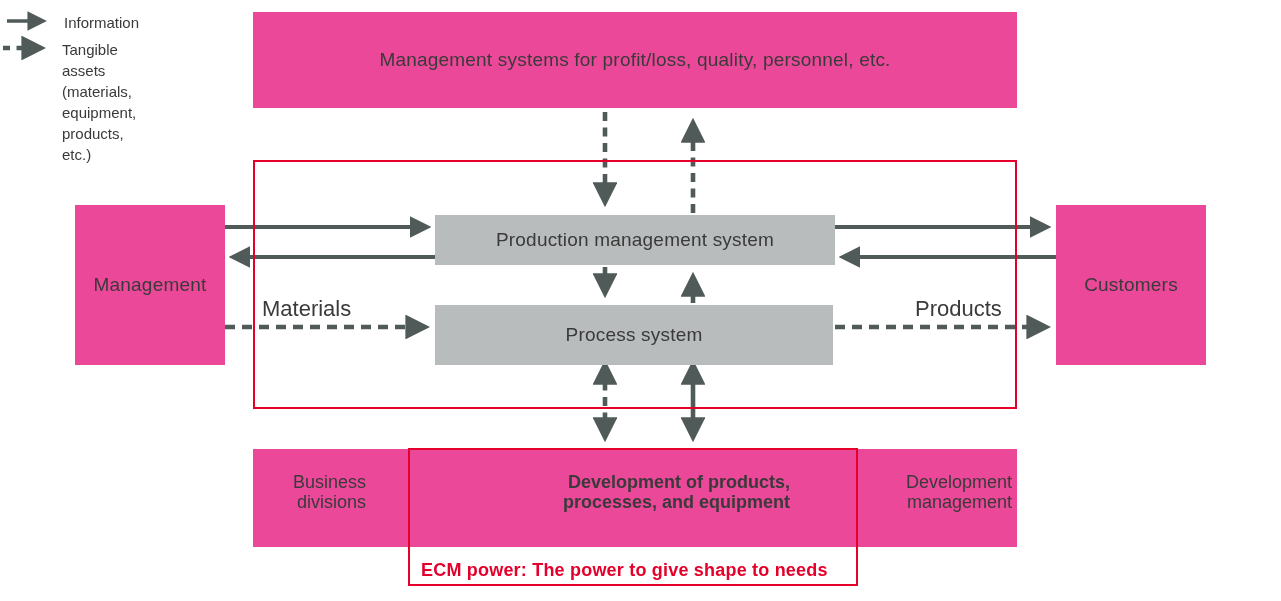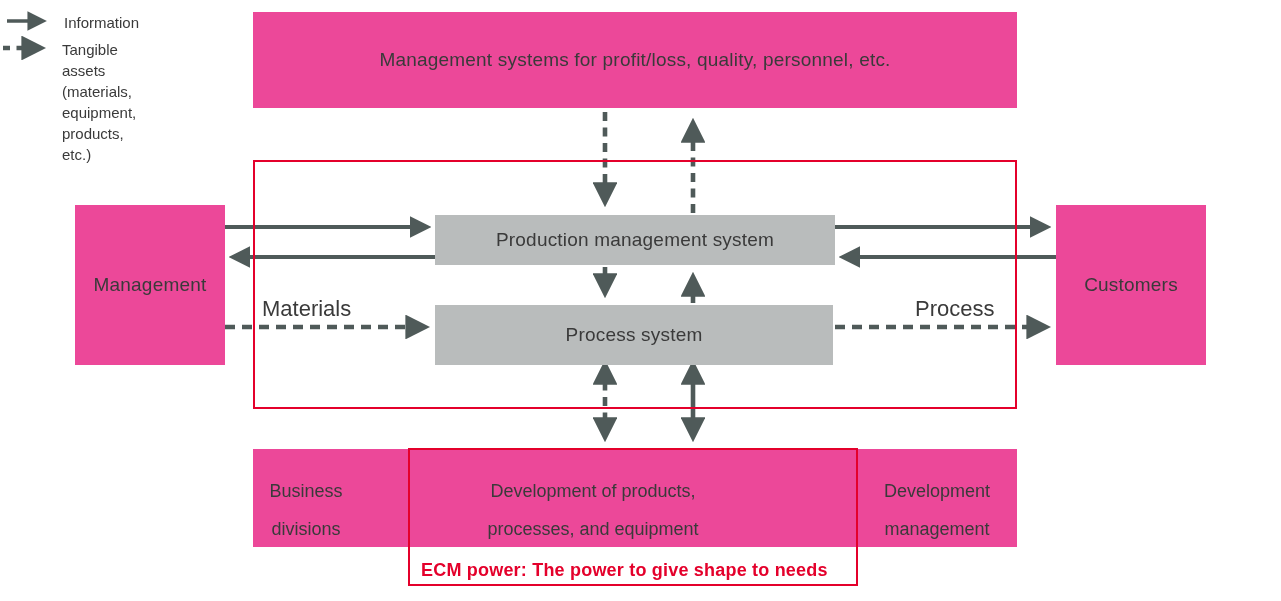--- a/index.html
+++ b/index.html
@@ -71,27 +71,27 @@
     font-size: 22px;
     font-weight: 500;
     white-space: nowrap;
   }
   .materials-label { left: 262px; top: 296px; }
   .products-label  { left: 915px; top: 296px; }
 
   .multiline {
     position: absolute;
     white-space: pre-line;
-    text-align: center;
+    text-align: right;
     font-size: 18px;
     font-weight: 500;
-    line-height: 38px;
+    line-height: 20px;
   }
   .business-label    { left: 246px; top: 472px; width: 120px; }
-  .development-label { left: 408px; top: 472px; width: 370px; }
+  .development-label { left: 420px; top: 472px; width: 370px; font-weight: bold; }
   .departments-label { left: 862px; top: 472px; width: 150px; }
 
   .legend { position: absolute; left: 0; top: 0; }
   .legend-label {
     position: absolute;
     font-size: 15px;
     font-weight: 500;
     color: #3a3a3a;
     white-space: pre-line;
     line-height: 21px;
@@ -153,21 +153,21 @@
   </div>
 
   <div class="box sysbox pms-box">
     <span class="box-label">Production management system</span>
   </div>
   <div class="box sysbox process-box">
     <span class="box-label">Process system</span>
   </div>
 
   <div class="flow-label materials-label">Materials</div>
-  <div class="flow-label products-label">Process</div>
+  <div class="flow-label products-label">Products</div>
 
   <div class="box panel bottom-panel"></div>
   <div class="multiline business-label">Business
 divisions</div>
   <div class="multiline development-label">Development of products,
 processes, and equipment</div>
   <div class="multiline departments-label">Development
 management</div>
 
   <div class="ecm-frame"></div>

